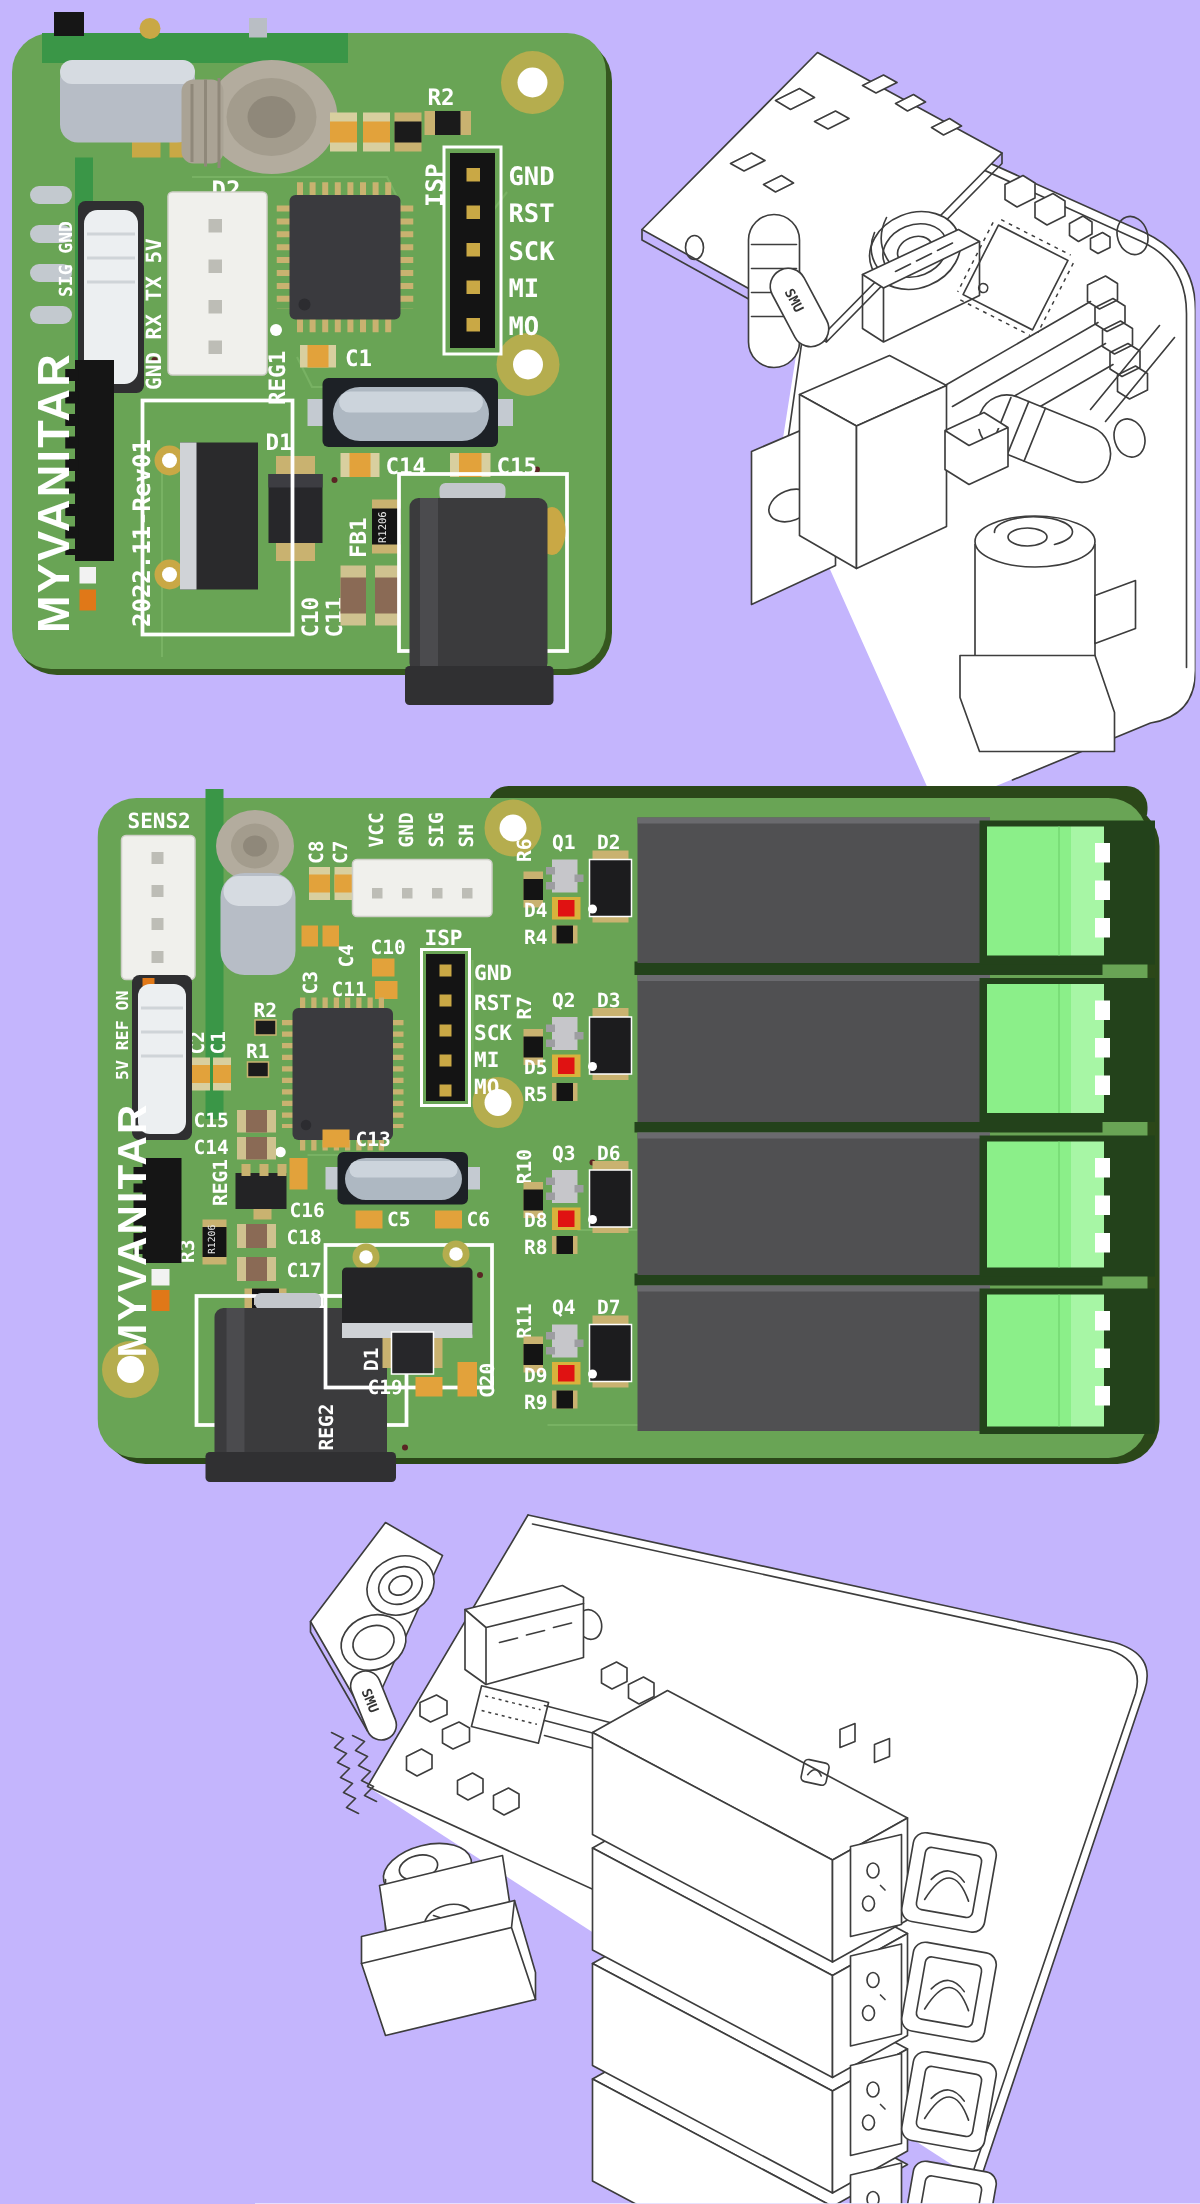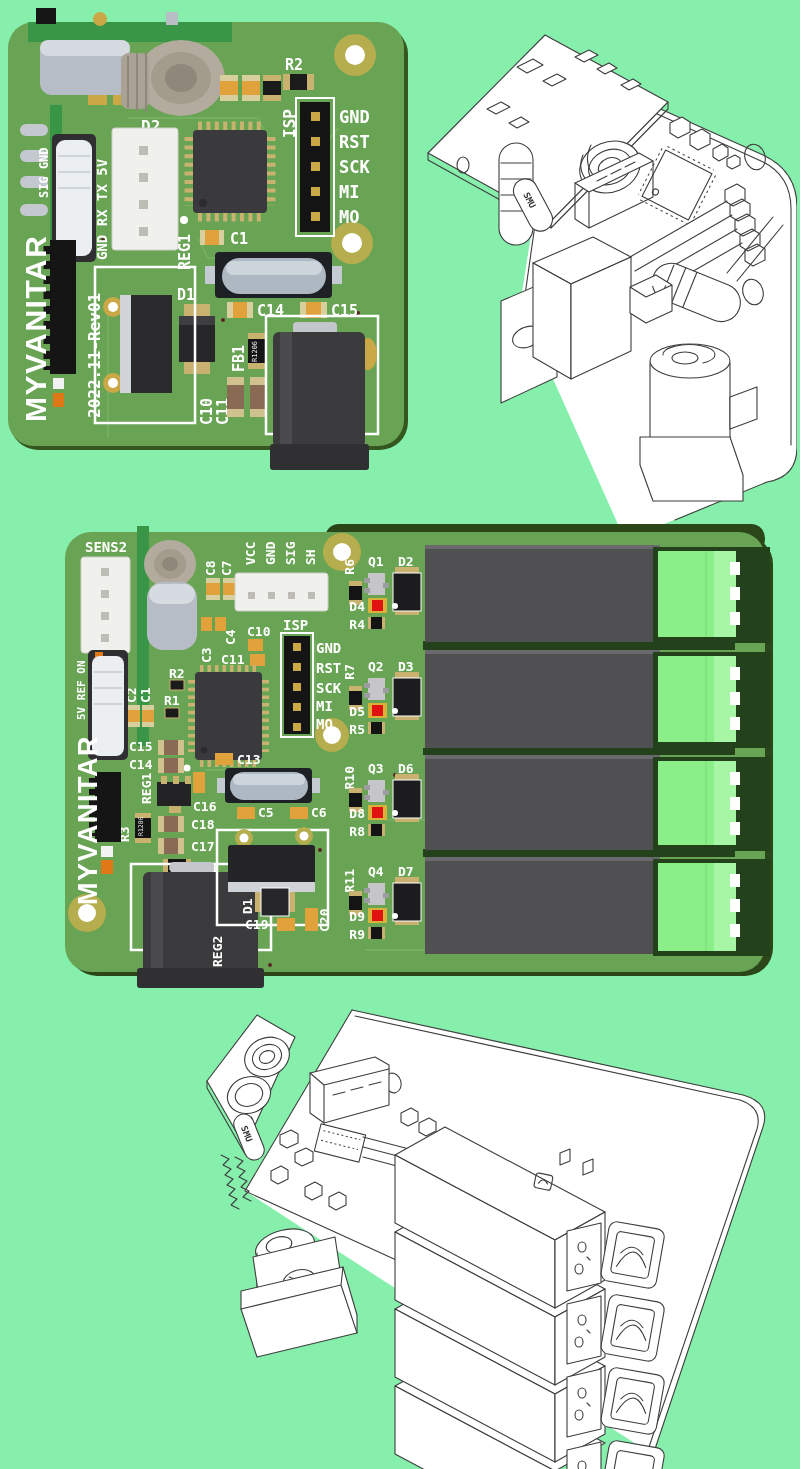--- a/index.html
+++ b/index.html
@@ -1,16 +1,16 @@
 <!DOCTYPE html>
 <html><head>
 <meta charset="utf-8">
 <style>
   html,body{margin:0;padding:0;background:#ffffff;}
-  #sheet{position:relative;width:800px;height:1469px;background:#86efac;overflow:hidden;
+  #sheet{position:relative;width:800px;height:1469px;background:#c4b5fd;overflow:hidden;
          font-family:"Liberation Sans",sans-serif;}
   svg{position:absolute;display:block;}
   .silk{fill:#ffffff;font-family:"DejaVu Sans Mono",monospace;font-weight:bold;}
   .chiptxt{fill:#e8e8e8;font-family:"DejaVu Sans Mono",monospace;}
   .brand{fill:#ffffff;font-family:"Liberation Sans",sans-serif;font-weight:bold;letter-spacing:1.5px;}
   .ln{fill:#ffffff;stroke:#3d3d3d;stroke-width:1.1;stroke-linejoin:round;stroke-linecap:round;}
   .lnn{fill:none;stroke:#3d3d3d;stroke-width:1.1;stroke-linejoin:round;stroke-linecap:round;}
   .lnt{fill:none;stroke:#3d3d3d;stroke-width:1;}
   .wftext{fill:#333;font-family:"DejaVu Sans Mono",monospace;font-size:9px;font-weight:bold;}
   .trace{stroke:#7cb566;stroke-width:1.4;fill:none;opacity:.8;}

